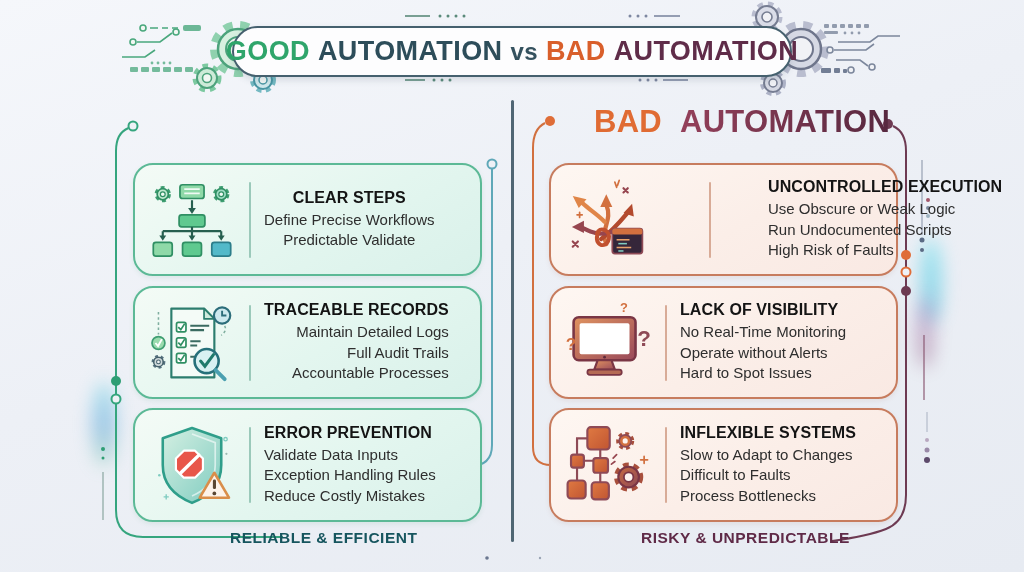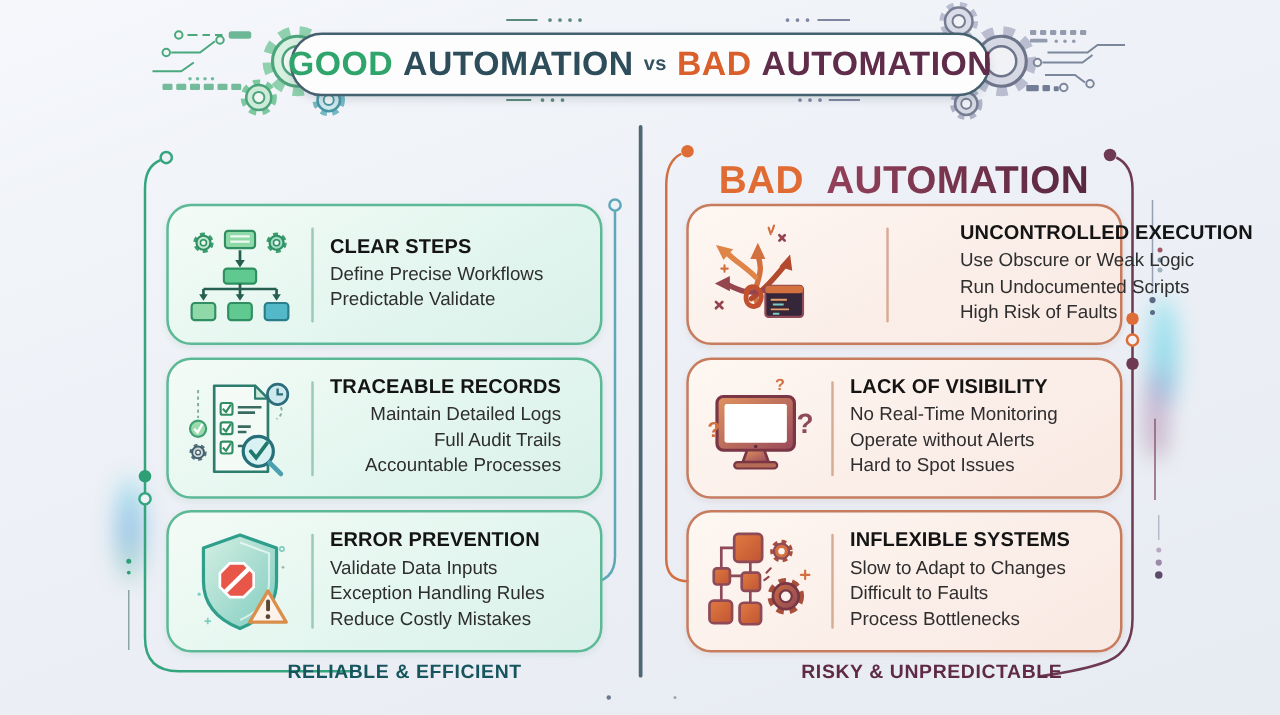--- a/index.html
+++ b/index.html
@@ -23,28 +23,28 @@
   .banner{
     position:absolute;left:232px;top:26px;width:556px;height:47px;z-index:3;
     background:#fdfdfe;border:2.5px solid #45606e;border-radius:26px;
     display:flex;align-items:center;justify-content:center;
     font-size:27px;font-weight:800;letter-spacing:.4px;
     box-shadow:0 3px 7px rgba(60,80,100,.16);
     white-space:nowrap;
   }
   .b-good{color:#2fa56b;}
   .b-auto-l{color:#2d4d5a;margin-left:8px;}
-  .b-vs{color:#35525f;font-size:16px;margin:0 8px;font-weight:700;}
+  .b-vs{color:#35525f;font-size:24px;margin:0 8px;font-weight:700;}
   .b-bad{color:#d95f2b;}
   .b-auto-r{color:#5f2c49;margin-left:8px;}
 
   
   .col-header{position:absolute;top:104px;z-index:2;font-size:31px;font-weight:800;letter-spacing:.3px;white-space:nowrap;}
   .hdr-good{left:148px;}
-  .hdr-bad{left:575px;margin-top:22px;}
+  .hdr-bad{left:594px;}
   .w-good{color:#2fa56b;}
   .w-auto-good{margin-left:9px;background:linear-gradient(90deg,#27968b,#3e82c4);-webkit-background-clip:text;background-clip:text;color:#2f7ba8;-webkit-text-fill-color:transparent;}
   .w-bad{color:#e06b33;}
   .w-auto-bad{margin-left:9px;background:linear-gradient(90deg,#94405a,#57283f);-webkit-background-clip:text;background-clip:text;color:#6b3150;-webkit-text-fill-color:transparent;}
 
   
   .card{position:absolute;width:345px;height:109px;border-radius:20px;display:flex;align-items:center;z-index:2;}
   .good-card{border:2px solid #5cb996;background:linear-gradient(150deg,#f4fbf6 0%,#e3f6ef 55%,#d9f1ea 100%);box-shadow:0 2px 5px rgba(47,143,99,.10);}
   .bad-card{border:2px solid #c77c5e;background:linear-gradient(150deg,#fef7f2 0%,#fbeee8 55%,#f9e9e3 100%);box-shadow:0 2px 5px rgba(160,90,70,.10);}
   .icon-wrap{width:114px;height:100%;display:flex;align-items:center;justify-content:center;flex:none;}
@@ -238,21 +238,21 @@
     <span class="b-auto-r">AUTOMATION</span>
   </div>
 
   <div class="col-header hdr-bad">
     <span class="w-bad">BAD</span>
     <span class="w-auto-bad">AUTOMATION</span>
   </div>
 
   <div class="center-divider"></div>
 
-  <div class="card good-card" style="left:133px;top:163px;">
+  <div class="card good-card" style="left:133px;top:163px;text-align:center;">
     <div class="icon-wrap">
       <svg viewBox="0 0 100 100">
         <g>
             <circle cx="16" cy="20" r="7" fill="none" stroke="#3f9e72" stroke-width="5" stroke-dasharray="4 3.5"></circle>
             <circle cx="16" cy="20" r="6.5" fill="#bfe8cf" stroke="#2f8f63" stroke-width="2"></circle>
             <circle cx="16" cy="20" r="2.8" fill="#effaf3" stroke="#2f8f63" stroke-width="1.4"></circle>
           </g>
         <g>
             <circle cx="84" cy="20" r="7" fill="none" stroke="#3f9e72" stroke-width="5" stroke-dasharray="4 3.5"></circle>
             <circle cx="84" cy="20" r="6.5" fill="#9fdcc4" stroke="#2f8f63" stroke-width="2"></circle>

